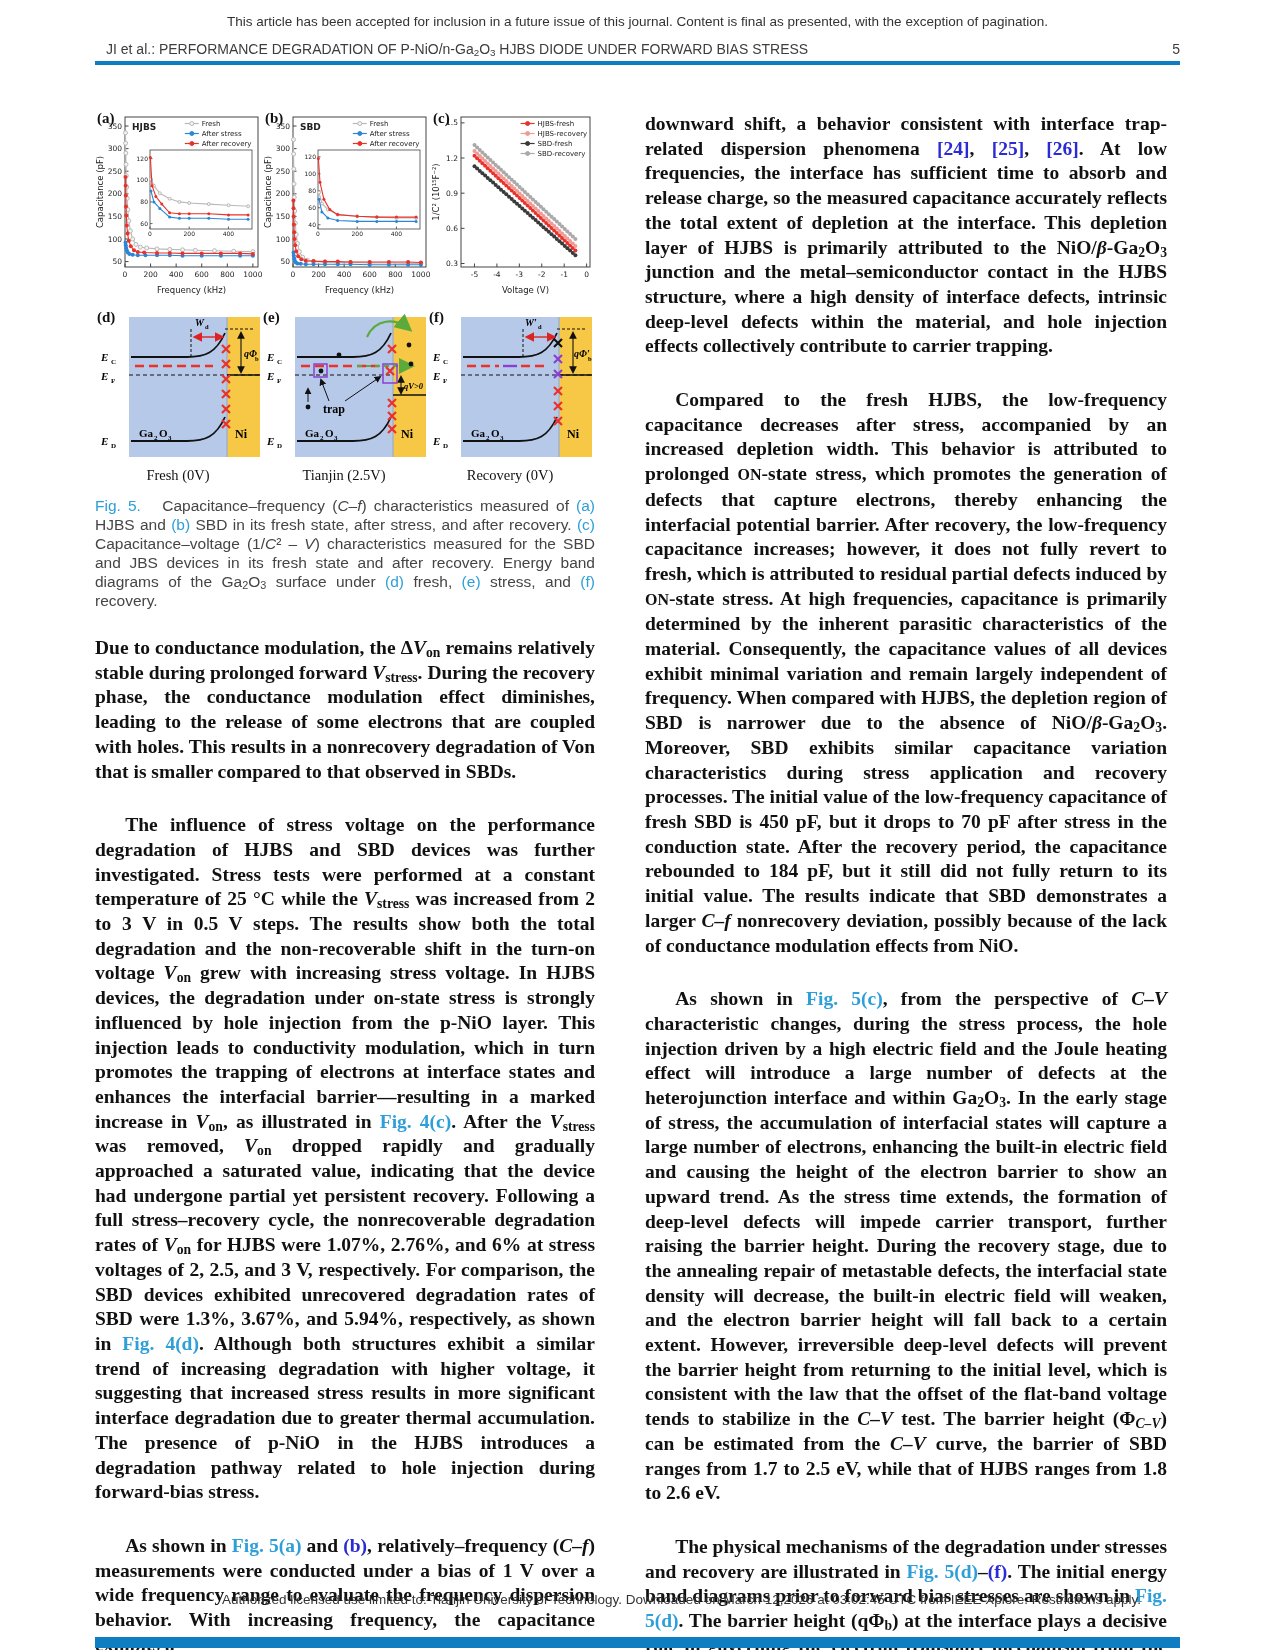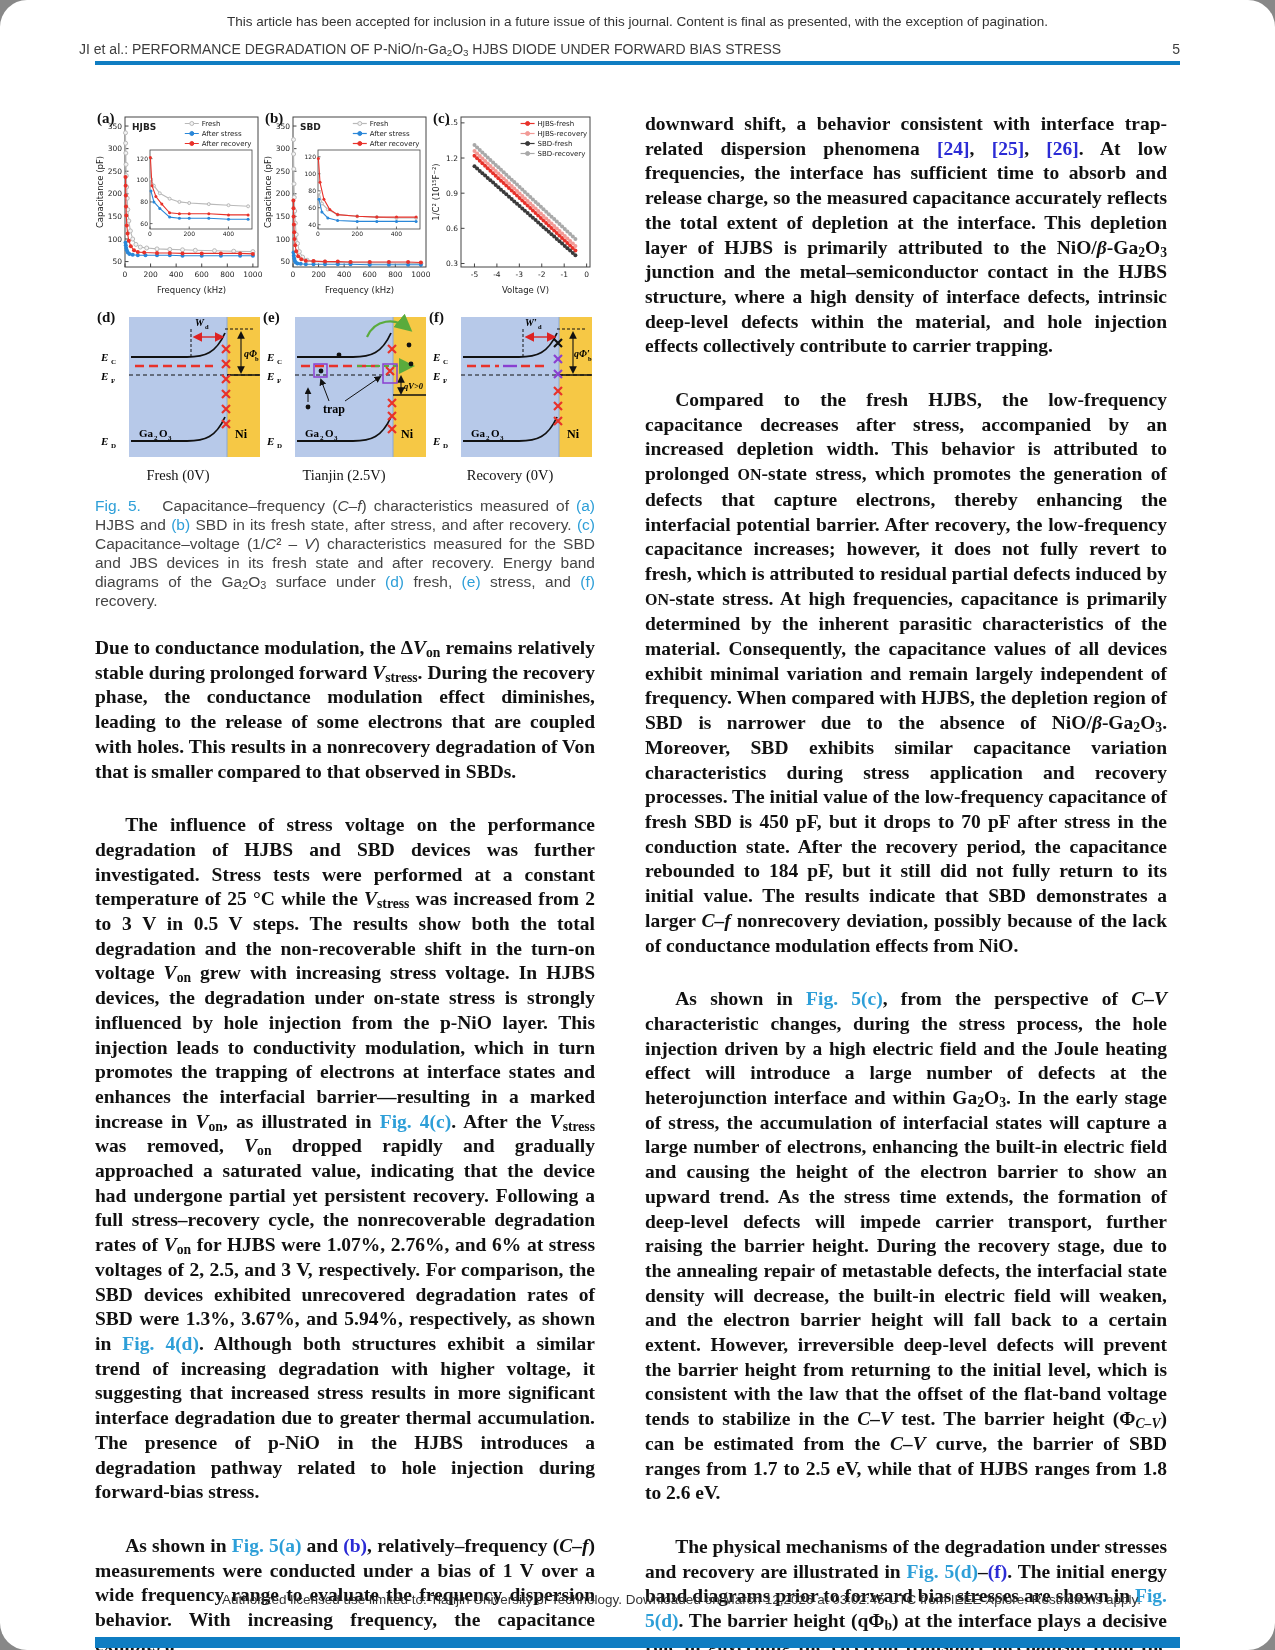--- a/index.html
+++ b/index.html
@@ -1,21 +1,21 @@
 <!DOCTYPE html>
 <html><head>
 <meta charset="utf-8">
 <style>
   html,body{margin:0;padding:0;background:#888;}
   .page{position:relative;width:1275px;height:1650px;background:#fff;margin:0 auto;
-        font-family:"Liberation Serif","DejaVu Serif",serif;color:#111;overflow:hidden;border-radius:27px;}
+        font-family:"Liberation Serif","DejaVu Serif",serif;color:#111;overflow:hidden;}
   
   .top-notice{position:absolute;top:14px;left:0;width:100%;text-align:center;
       font-family:"Liberation Sans","DejaVu Sans",sans-serif;font-size:13.5px;color:#333;}
-  .runhead{position:absolute;top:41px;left:79px;width:1085px;
+  .runhead{position:absolute;top:41px;left:106px;width:1085px;
       font-family:"Liberation Sans","DejaVu Sans",sans-serif;font-size:14px;color:#3d3d3d;}
   .pagenum{position:absolute;top:41px;right:95px;
       font-family:"Liberation Sans","DejaVu Sans",sans-serif;font-size:14px;color:#3d3d3d;}
   .toprule{position:absolute;top:61px;left:95px;width:1085px;height:4px;}
   .botrule{position:absolute;top:1637px;left:95px;width:1085px;height:11px;}
   
   .col-left{position:absolute;left:95px;top:110px;width:500px;}
   .col-right{position:absolute;left:645px;top:112px;width:522px;}
   .para{margin:0;text-align:justify;font-size:19.5px;line-height:24.7px;font-weight:bold;}
   .para.ind{text-indent:1.55em;margin-top:29px;}

